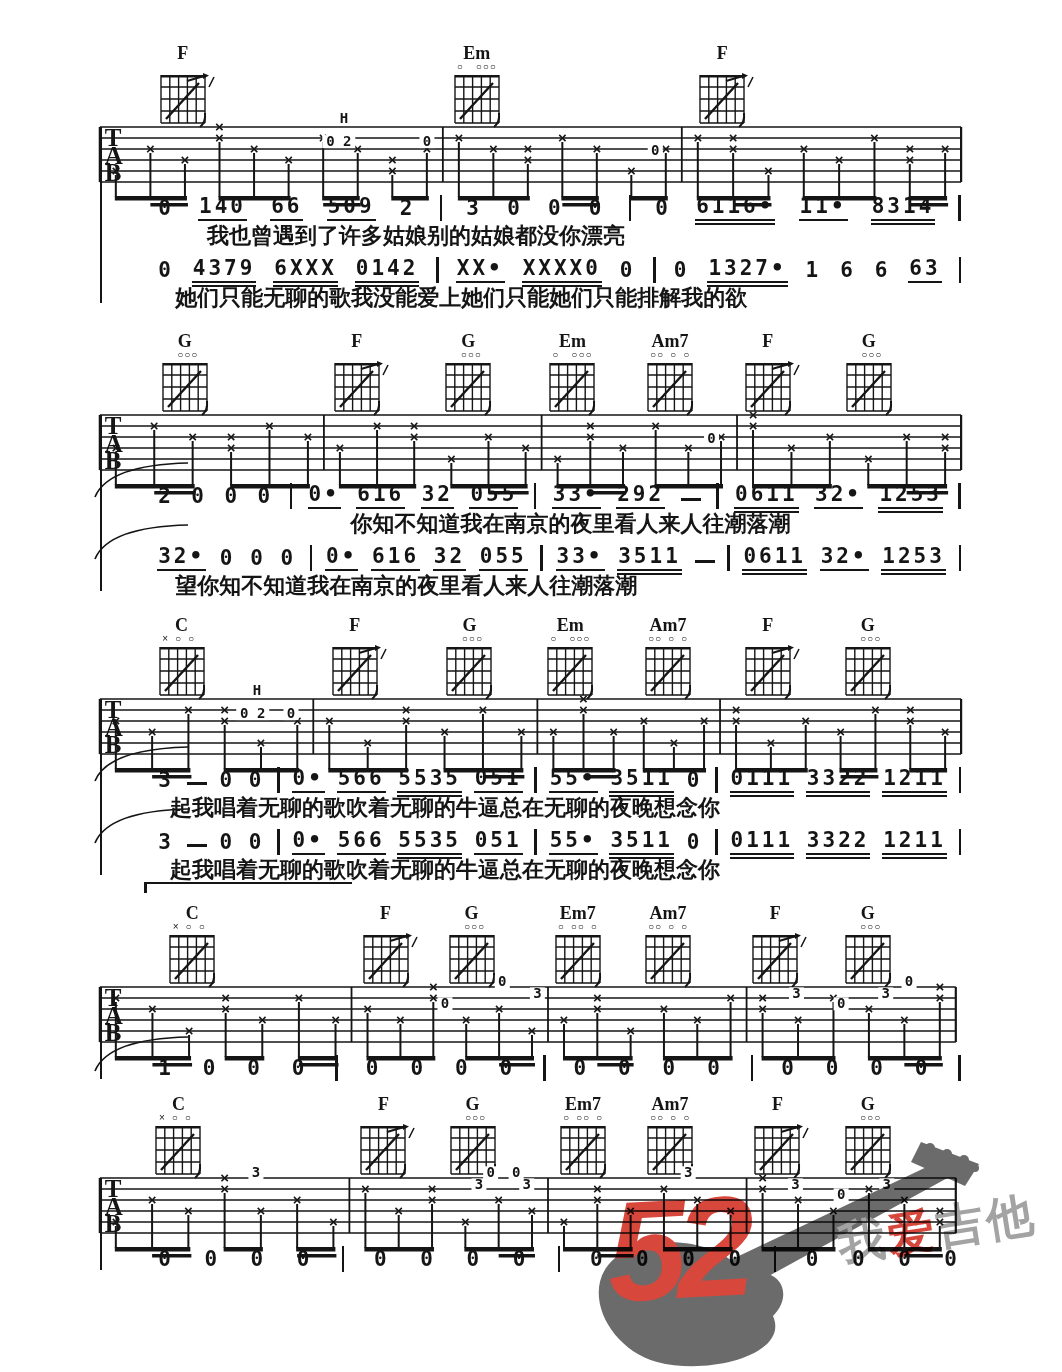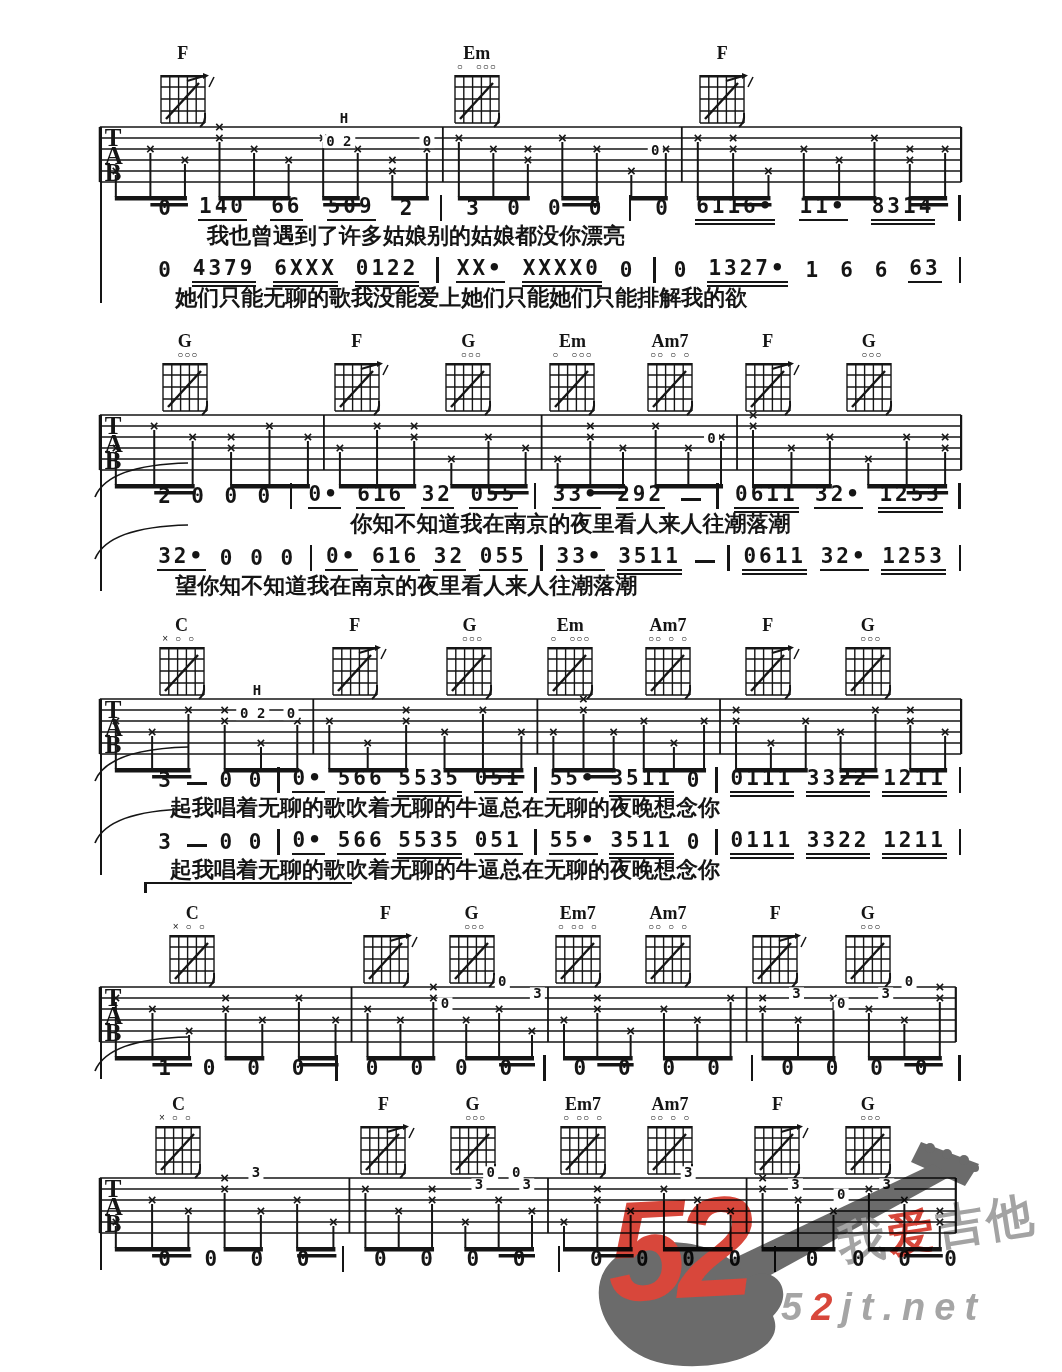--- a/index.html
+++ b/index.html
@@ -223,21 +223,21 @@
         <span class="lyr-tok"></span>
         <span class="lyr-tok">别的姑娘</span>
         <span class="lyr-tok">都没</span>
         <span class="lyr-tok">你漂</span>
         <span class="lyr-tok">亮</span>
       </div>
       <div class="notesline" style="top: 212px;">
         <span class="tok">0</span>
         <span class="tok u2">4379</span>
         <span class="tok u2">6XXX</span>
-        <span class="tok u2">0122</span>
+        <span class="tok u2">0142</span>
         <span class="bar"></span>
         <span class="tok u1">XX•</span>
         <span class="tok u2">XXXX0</span>
         <span class="tok">0</span>
         <span class="bar"></span>
         <span class="tok">0</span>
         <span class="tok u2">1327•</span>
         <span class="tok">1</span>
         <span class="tok">6</span>
         <span class="tok">6</span>
@@ -1405,16 +1405,13 @@
         <circle cx="379" cy="20" r="5"></circle>
         <circle cx="390" cy="28" r="4"></circle>
       <polygon points="348,24 366,36 100,182 78,152"></polygon>
       <path d="M30,118 C65,92 140,98 162,138 C190,122 212,152 188,176 C205,214 125,236 72,222 C22,208 -6,148 30,118 Z"></path>
     </g>
   </svg>
   <div class="wm-52" style="color:#d8473b">52</div>
   <div class="wm-cn">
     <span style="color:#a3a3a3">我</span><span style="color:#d8473b">爱</span><span style="color:#a3a3a3">吉他</span>
   </div>
-  <div class="wm-site">
-    <span style="color:#a5a5a5">5</span><span style="color:#d8473b">2</span><span style="color:#a5a5a5">jt.net</span>
-  </div>
 </div>
 
 </body></html>

